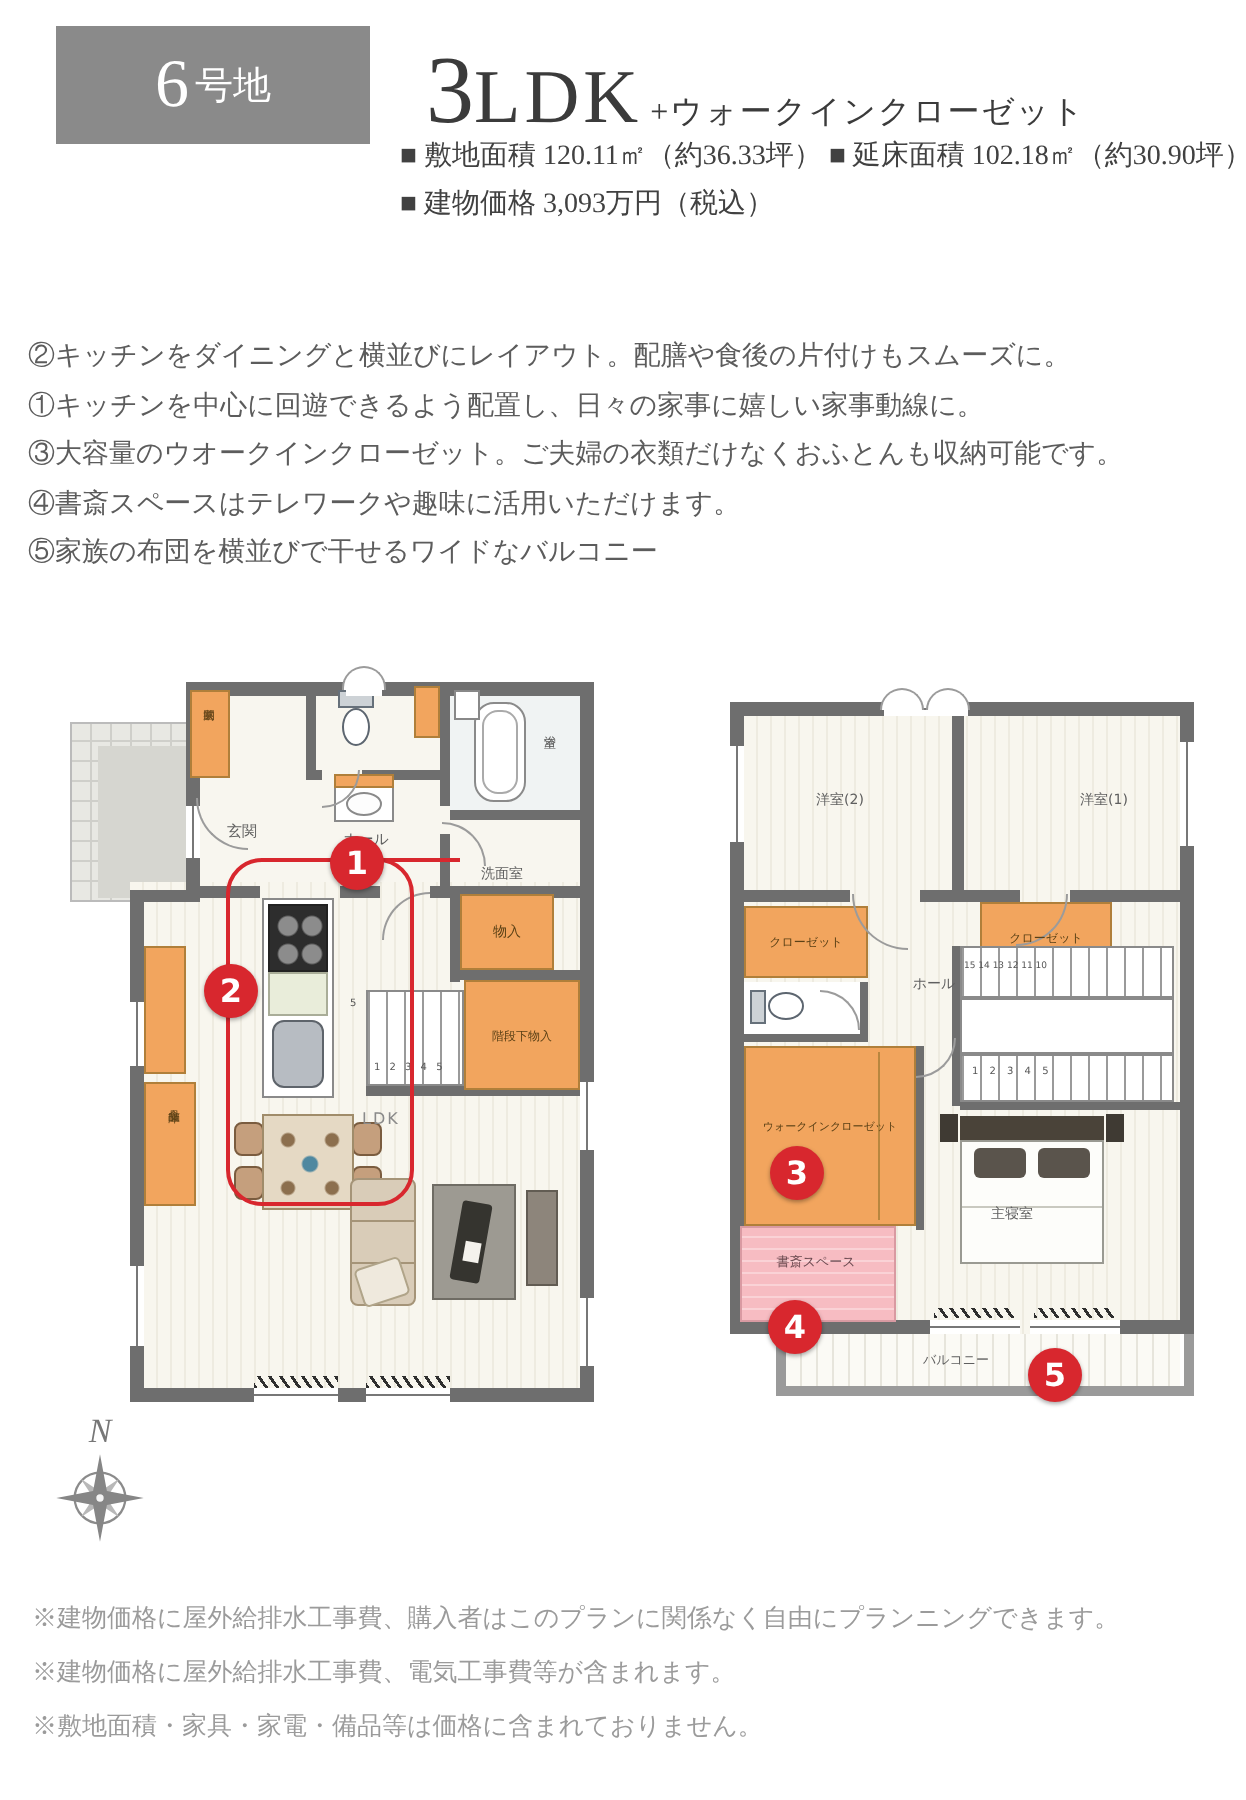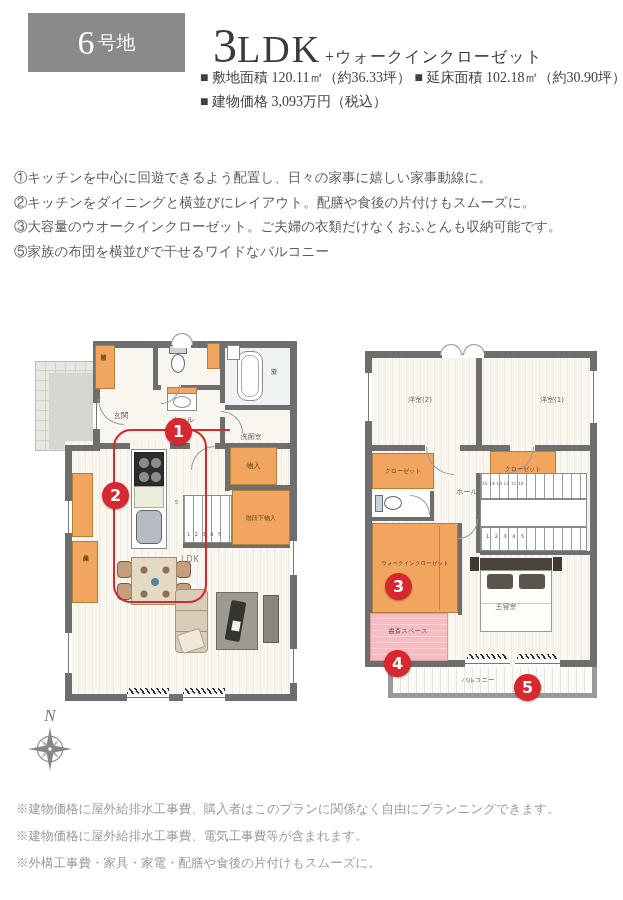--- a/index.html
+++ b/index.html
@@ -73,23 +73,24 @@
   <span class="title-letters">LDK</span>
   <span class="title-plus">+ウォークインクローゼット</span>
 </div>
 <div class="spec" style="left:200px;top:69px;">
   <span>■ 敷地面積 120.11㎡（約36.33坪）</span>
   <span>■ 延床面積 102.18㎡（約30.90坪）</span>
 </div>
 <div class="spec" style="left:200px;top:93px;">■ 建物価格 3,093万円（税込）</div>
 
 <div class="abs features">
+  <div>②キッチンをダイニングと横並びにレイアウト。配膳や食後の片付けもスムーズに。</div>
   <div>①キッチンを中心に回遊できるよう配置し、日々の家事に嬉しい家事動線に。</div>
-  <div>②キッチンをダイニングと横並びにレイアウト。配膳や食後の片付けもスムーズに。</div>
   <div>③大容量のウオークインクローゼット。ご夫婦の衣類だけなくおふとんも収納可能です。</div>
+  <div>④書斎スペースはテレワークや趣味に活用いただけます。</div>
   <div>⑤家族の布団を横並びで干せるワイドなバルコニー</div>
 </div>
 
 <div class="plan" style="left:35px;top:333px;width:272px;height:372px;">
 
   <div class="abs" style="left:0;top:28px;width:62px;height:88px;background:#e8e8e3;border:1px solid #bbb;
        background-image:repeating-linear-gradient(0deg,transparent 0 9px,#cfcfca 9px 10px),repeating-linear-gradient(90deg,transparent 0 9px,#cfcfca 9px 10px);"></div>
   <div class="abs" style="left:14px;top:40px;width:48px;height:76px;background:#d6d6d0;"></div>
 
   <div class="floor" style="left:58px;top:8px;width:204px;height:106px;"></div>
@@ -295,14 +296,14 @@
     <circle cx="20" cy="20" r="11" fill="none" stroke="#8b8b8b" stroke-width="1"></circle>
     <polygon points="20,8 22,18 32,20 22,22 20,32 18,22 8,20 18,18" fill="#b8b8b8" transform="rotate(45 20 20)"></polygon>
     <polygon points="20,1 23,17 39,20 23,23 20,39 17,23 1,20 17,17" fill="#868686"></polygon>
     <circle cx="20" cy="20" r="2" fill="#f4f4f4" stroke="#868686" stroke-width="0.8"></circle>
   </svg>
 </div>
 
 <div class="abs notes">
   <div>※建物価格に屋外給排水工事費、購入者はこのプランに関係なく自由にプランニングできます。</div>
   <div>※建物価格に屋外給排水工事費、電気工事費等が含まれます。</div>
-  <div>※外構工事費・家具・家電・配膳や食後の片付けもスムーズに。</div>
+  <div>※敷地面積・家具・家電・備品等は価格に含まれておりません。</div>
 </div>
 
 </body></html>

